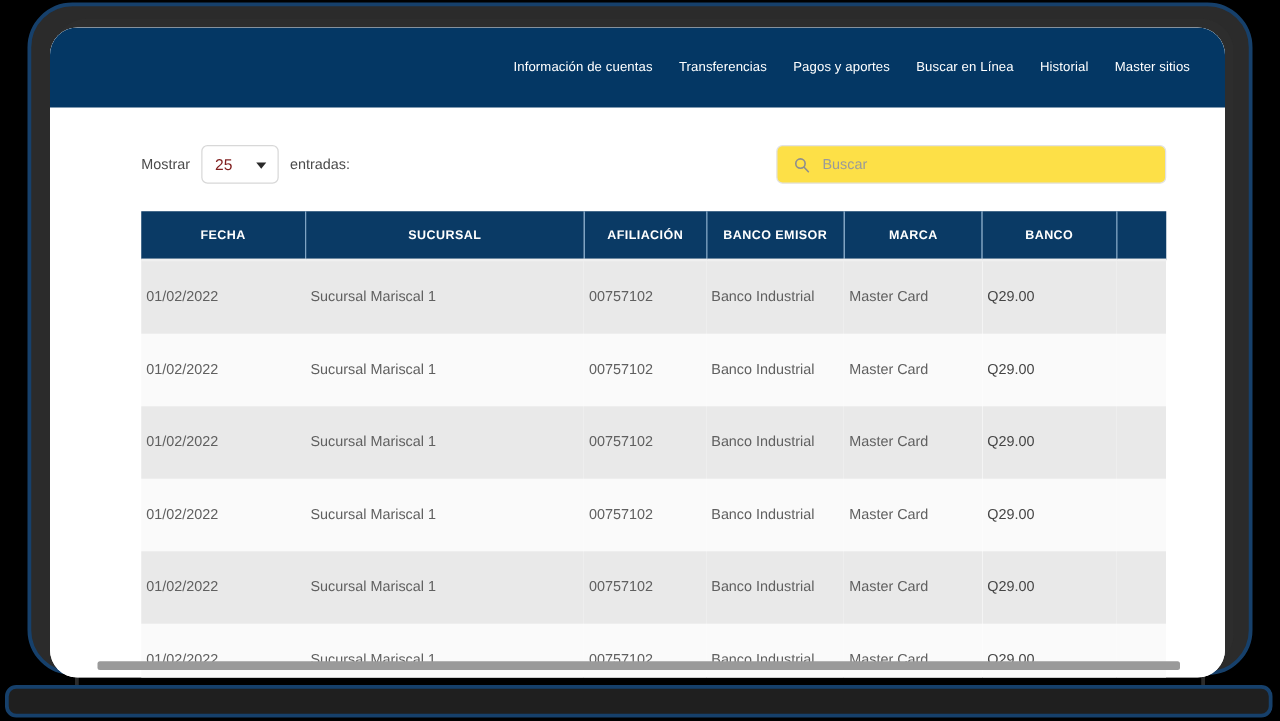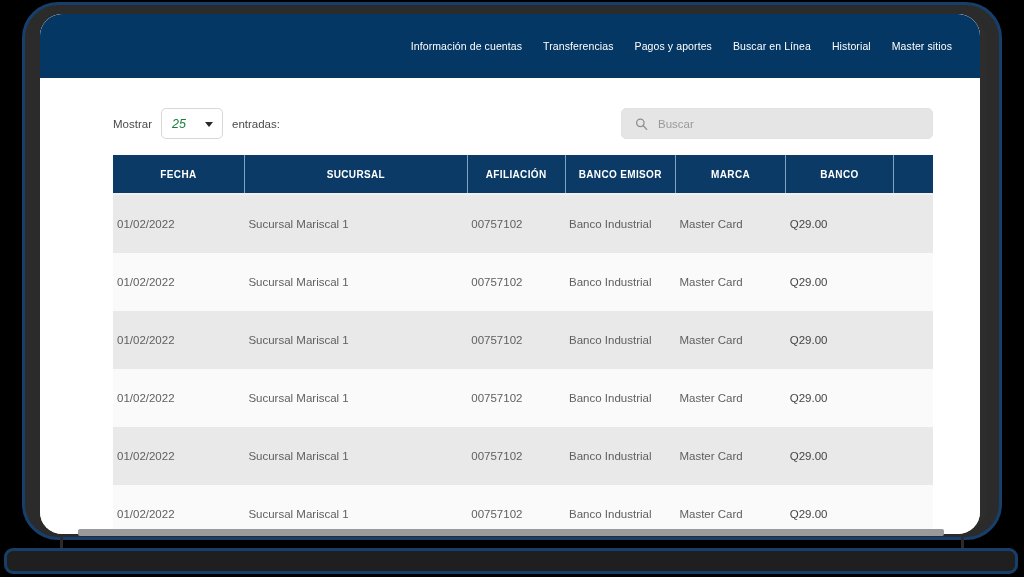--- a/index.html
+++ b/index.html
@@ -34,21 +34,21 @@
     top: 10px;
     width: 944px;
     height: 518px;
     background: #2d2d2d;
     border-radius: 26px;
     box-sizing: border-box;
   }
   #screen {
     position: absolute;
     left: 40px;
-    top: 14px;
+    top: 22px;
     width: 940px;
     height: 520px;
     background: #ffffff;
     border-radius: 22px;
     overflow: hidden;
     box-sizing: border-box;
   }
   #stand-bar {
     position: absolute;
     left: 4px;
@@ -132,42 +132,41 @@
     width: 62px;
     height: 31px;
     border: 1px solid #d8d8d8;
     border-radius: 5px;
     background: #fff;
     display: flex;
     align-items: center;
     padding-left: 10px;
     box-sizing: border-box;
     font-size: 12.5px;
-    color: #15803d;
+    color: #7f1d1d;
     cursor: pointer;
-    font-style: italic;
   }
   #length-caret {
     position: absolute;
     right: 9px;
     top: 50%;
     width: 0;
     height: 0;
     margin-top: -2px;
     border-left: 4px solid transparent;
     border-right: 4px solid transparent;
     border-top: 5px solid #2a2a2a;
   }
   #search-wrap {
     position: relative;
     width: 312px;
     height: 31px;
     border: 1px solid #e2e2e2;
     border-radius: 5px;
-    background: #e5e5e5;
+    background: #fde047;
     display: flex;
     align-items: center;
     box-sizing: border-box;
   }
   #search-icon {
     position: absolute;
     left: 13px;
     top: 50%;
     transform: translateY(-50%);
     width: 13px;
@@ -181,21 +180,21 @@
     margin-left: 34px;
     font-family: "Liberation Sans", sans-serif;
     font-size: 11.5px;
     color: #5e5e5e;
     width: 250px;
   }
   #search-input::placeholder { color: #9a9a9a; }
 
   
   #table-wrap {
-    margin: 16px 47px 0 73px;
+    margin: 22px 47px 0 73px;
   }
   table#txn-table {
     border-collapse: collapse;
     width: 100%;
     table-layout: fixed;
   }
   #txn-table thead th {
     background: #0a3a65;
     color: #ffffff;
     font-size: 10px;

